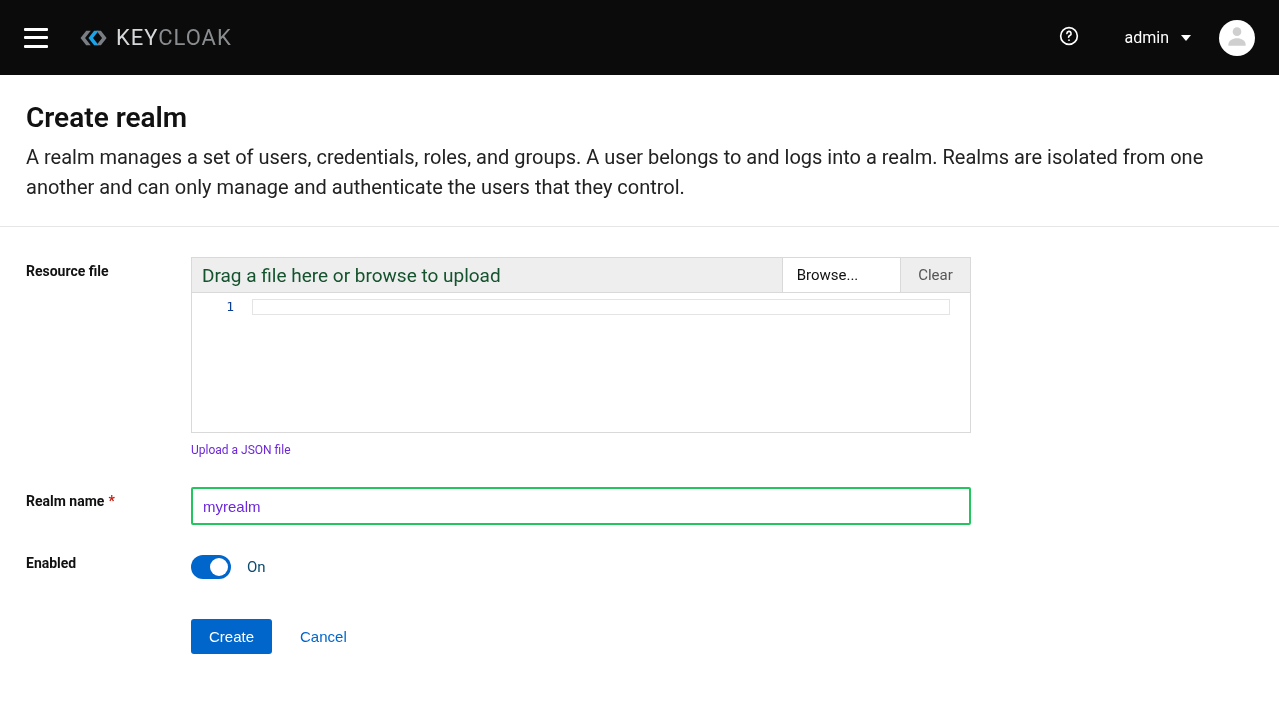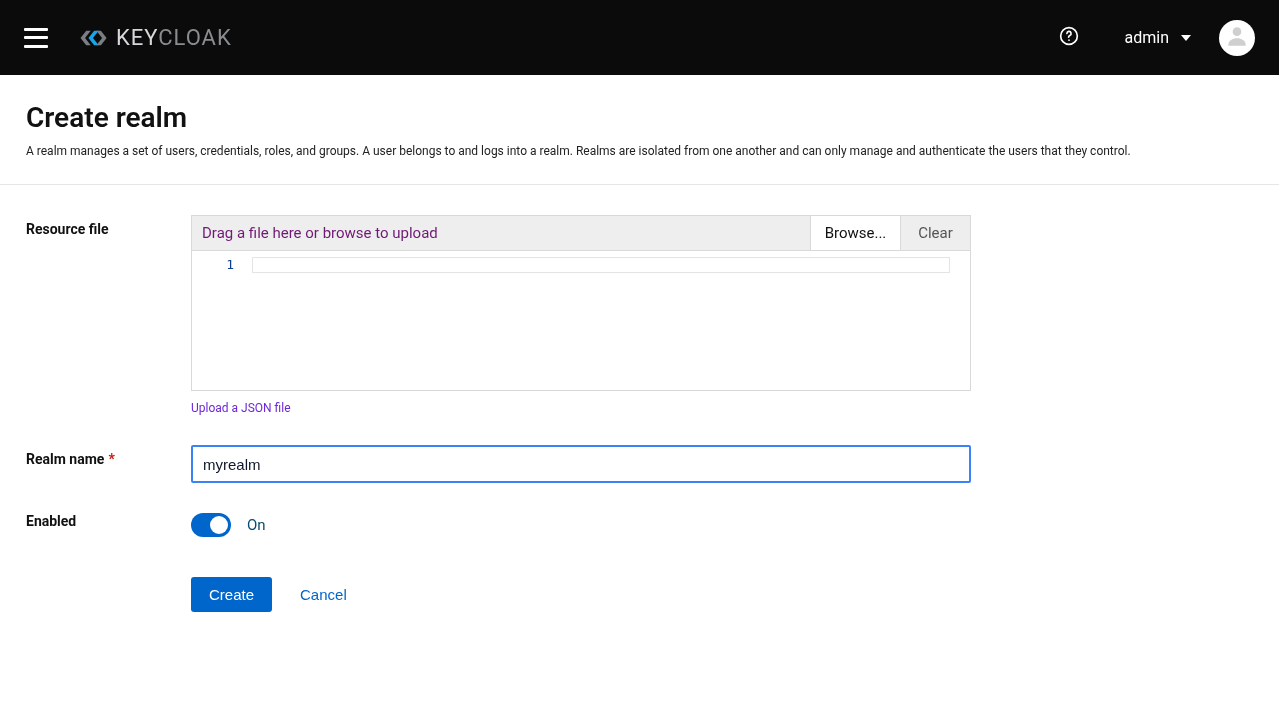--- a/index.html
+++ b/index.html
@@ -83,21 +83,21 @@
   }
   .page-header {
     padding: 26px 26px 24px 26px;
     border-bottom: 1px solid #e6e6e6;
   }
   .page-title {
     font-size: 28px; font-weight: 600; color: #111;
     margin-bottom: 8px;
   }
   .page-desc {
-    font-size: 12px; color: #222; line-height: 1.5;
+    font-size: 20px; color: #222; line-height: 1.5;
   }
 
   .form-area {
     padding: 30px 26px;
   }
   .form-row {
     display: flex; align-items: flex-start;
     margin-bottom: 30px;
   }
   .form-label {
@@ -109,33 +109,33 @@
   .form-control {
     flex: 1; max-width: 780px;
   }
 
   
   .file-bar {
     display: flex; height: 36px;
     border: 1px solid #d9d9d9;
   }
   .file-drop {
-    flex: 1; background: #eeeeee; color: #701a75;
+    flex: 1; background: #eeeeee; color: #14532d;
     display: flex; align-items: center; padding: 0 10px;
-    font-size: 15px;
+    font-size: 19px;
   }
   .file-browse {
     width: 90px; background: #fff; border-left: 1px solid #d9d9d9;
     display:flex; align-items:center; justify-content:center;
     font-size: 15px; cursor: pointer; color: #111;
   }
   .file-clear {
     width: 70px; background: #eeeeee; border-left: 1px solid #d9d9d9;
     display:flex; align-items:center; justify-content:center;
-    font-size: 15px; color: #555; cursor: pointer;
+    font-size: 15px; color: #555; cursor: pointer; margin-left: 28px;
   }
   .code-editor {
     border: 1px solid #d9d9d9; border-top: none;
     height: 140px; background: #fff;
     display: flex;
   }
   .code-gutter {
     width: 60px; padding: 6px 0; text-align: right;
     color: #0b3d91; font-size: 13px; font-family: ui-monospace, Menlo, Consolas, monospace;
   }
@@ -147,22 +147,22 @@
     height: 16px; border: 1px solid #e4e4e4; background: #fff;
     margin-right: 12px;
   }
   .helper-text {
     margin-top: 10px; font-size: 12px; color: #6d28d9;
   }
 
   
   .text-input {
     width: 100%; height: 38px;
-    border: 2px solid #3b82f6; outline: none;
-    padding: 0 10px; font-size: 15px; color: #0f172a;
+    border: 2px solid #22c55e; outline: none;
+    padding: 0 10px; font-size: 15px; color: #6d28d9;
     border-radius: 2px;
   }
 
   
   .toggle-wrap { display:flex; align-items:center; gap: 16px; }
   .toggle {
     width: 40px; height: 24px; border-radius: 12px;
     background: #0066cc; position: relative; cursor: pointer;
   }
   .toggle::after {

